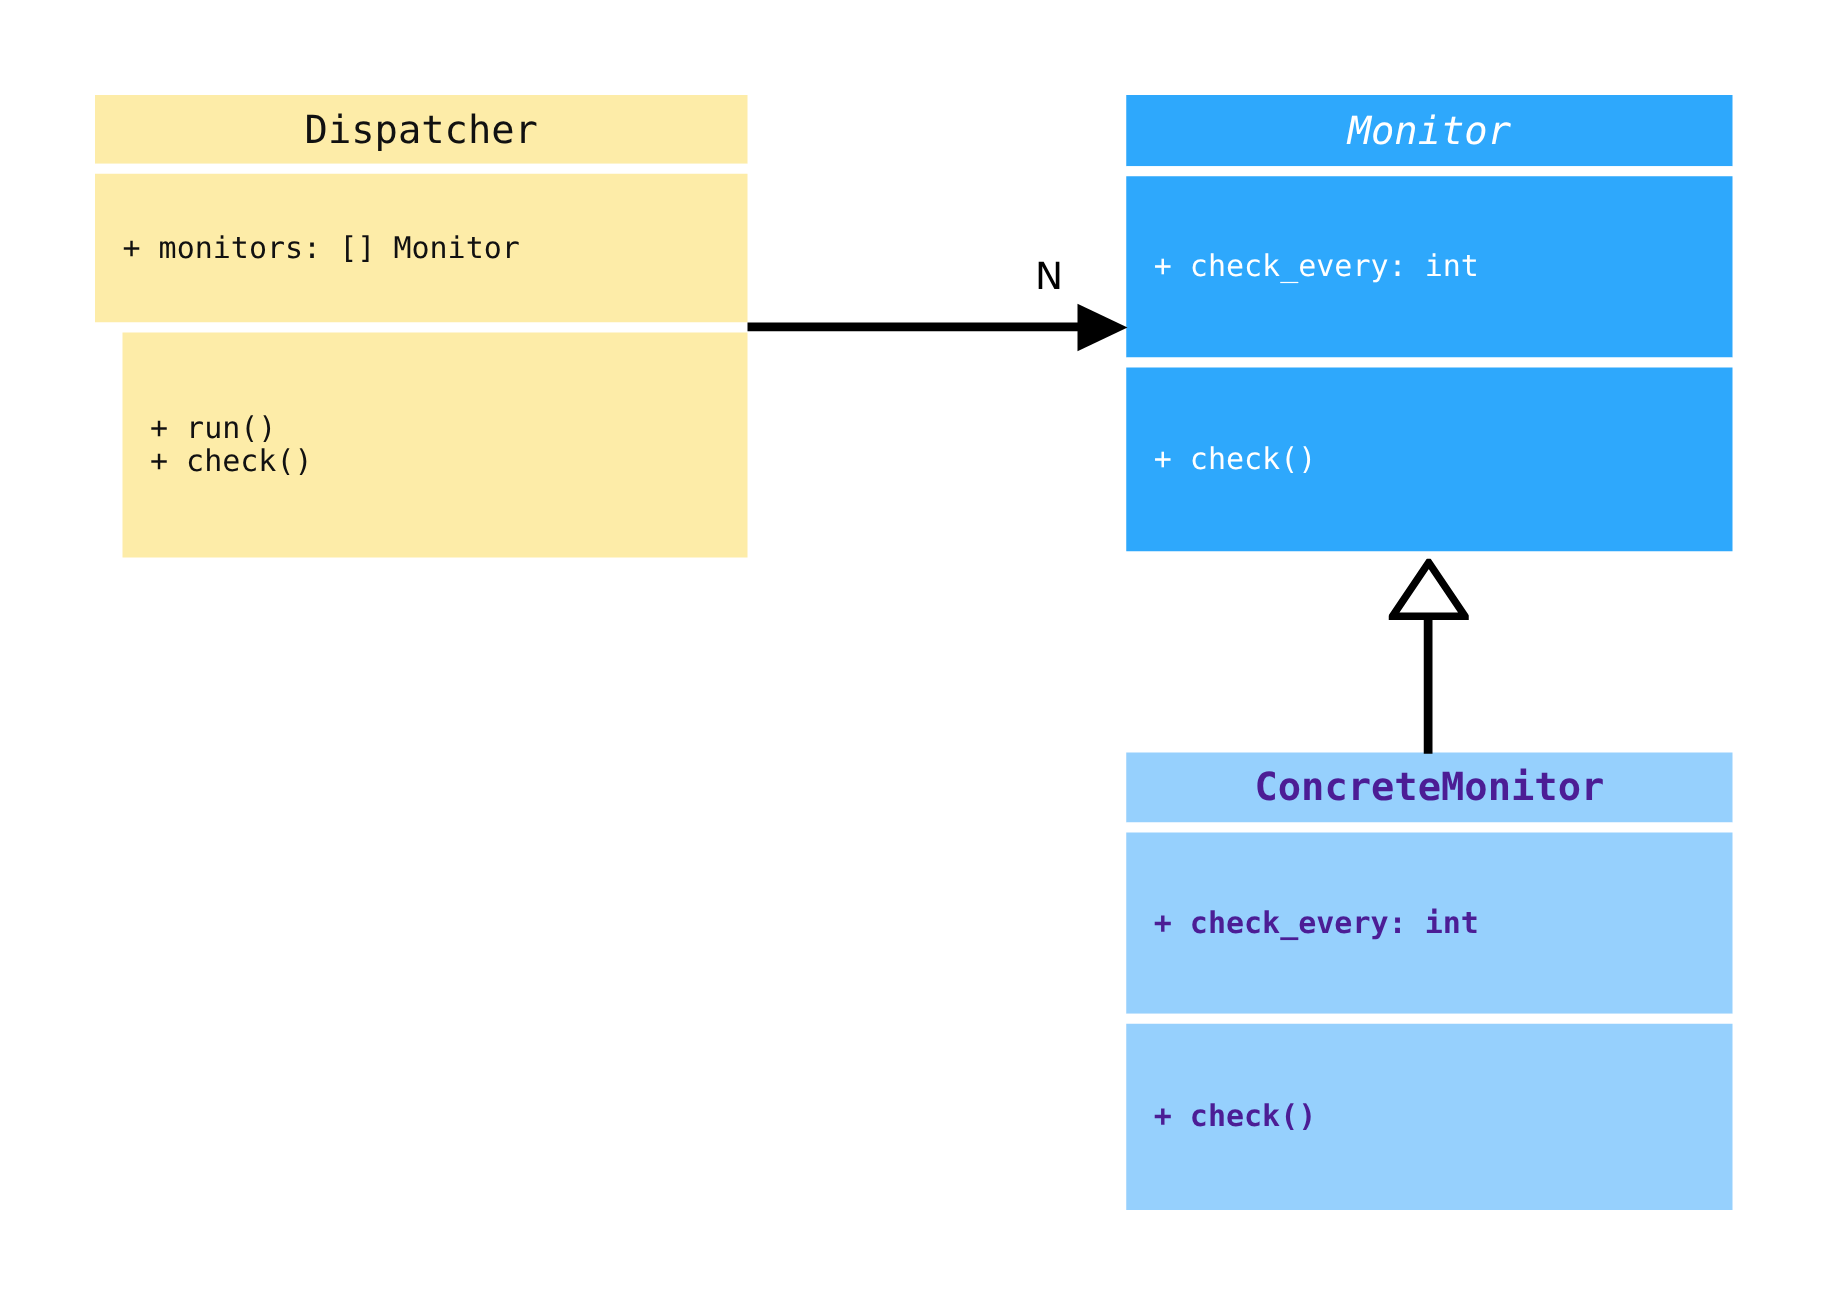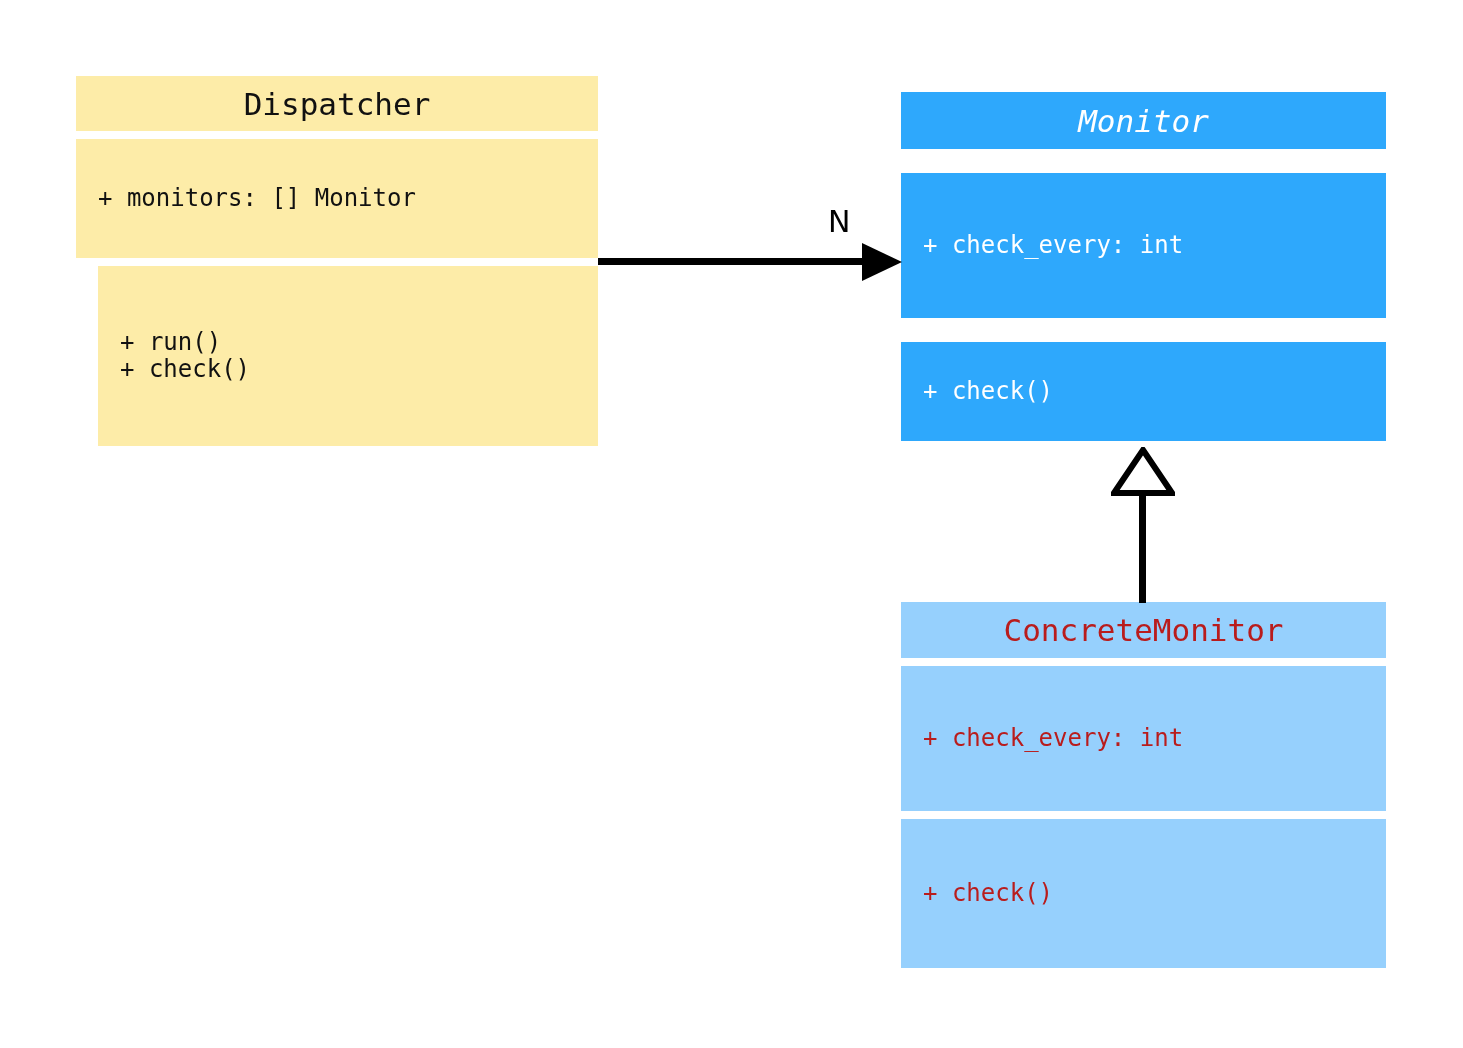--- a/index.html
+++ b/index.html
@@ -48,25 +48,25 @@
     height: 8px;
     background: #ffffff;
     flex: 0 0 auto;
   }
 
   
   .theme-dispatcher .uml-title,
   .theme-dispatcher .uml-compartment { background: #fdeca8; color: #111111; }
 
   .theme-monitor .uml-title,
-  .theme-monitor .uml-compartment { background: #2ea8fc; color: #ffffff; margin-top: 16px; }
+  .theme-monitor .uml-compartment { background: #2ea8fc; color: #ffffff; }
   .theme-monitor .uml-title { font-style: italic; }
 
   .theme-concrete .uml-title,
-  .theme-concrete .uml-compartment { background: #96d0fd; color: #b91c1c; }
+  .theme-concrete .uml-compartment { background: #96d0fd; color: #4c1d95; font-weight: bold; }
 
   
   #class-dispatcher { left: 76px;  top: 76px;  width: 522px; height: 370px; }
   #class-dispatcher .uml-title       { height: 55px; }
   #class-dispatcher .c-attrs         { height: 119px; }
   #class-dispatcher .c-ops           { flex: 1 1 auto; margin-left: 22px; }
 
   #class-monitor { left: 901px; top: 76px; width: 485px; height: 365px; }
   #class-monitor .uml-title          { height: 57px; }
   #class-monitor .c-attrs            { height: 145px; }

